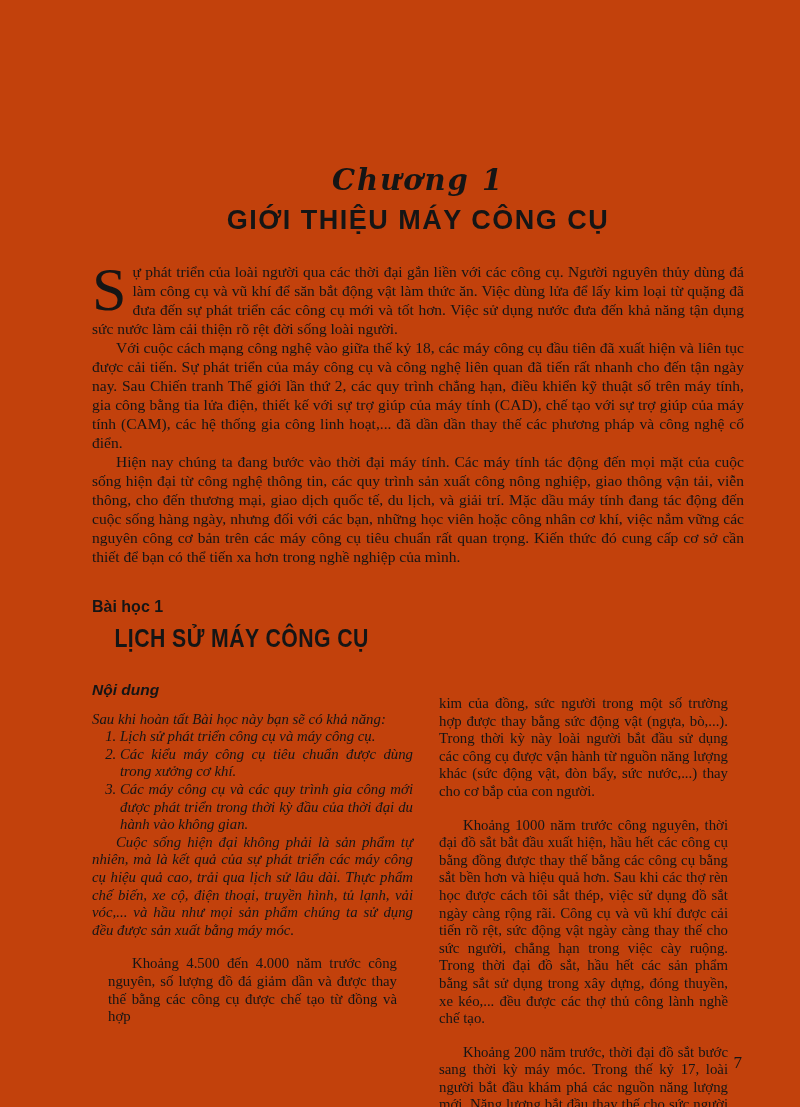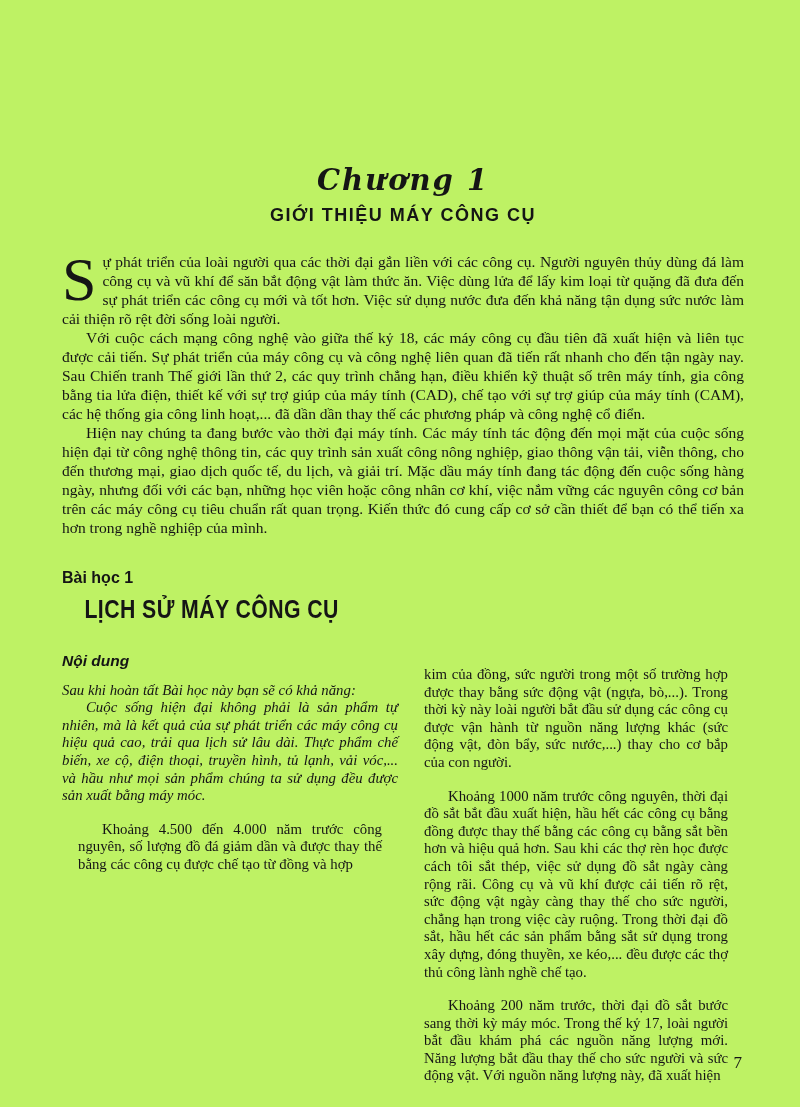--- a/index.html
+++ b/index.html
@@ -1,39 +1,39 @@
 <!DOCTYPE html>
 <html><head>
 <meta charset="utf-8">
 <style>
   html,body { margin:0; padding:0; background:#e8e8e8; }
   .page {
     width:800px; height:1107px;
     margin:0 auto;
     position:relative;
-    background:#bef264;
+    background:#c2410c;
     color:#151515;
     font-family:"Liberation Serif", serif;
     box-sizing:border-box;
-    padding:163px 56px 0 62px;
+    padding:163px 56px 0 92px;
     overflow:hidden;
   }
   .chapter-label {
     text-align:center;
     font-family:"DejaVu Serif", serif;
     font-style:italic;
     font-weight:bold;
     font-size:29px;
     letter-spacing:2px;
   }
   .chapter-title {
     text-align:center;
     font-family:"Liberation Sans", sans-serif;
     font-weight:bold;
-    font-size:18px;
+    font-size:27px;
     letter-spacing:1.5px;
     margin-top:8px;
   }
   .intro {
     margin-top:26px;
     font-size:15.5px;
     line-height:19px;
     text-align:justify;
   }
   .intro p { margin:0; text-indent:24px; }
@@ -120,20 +120,25 @@
 
   <div class="lesson-title-wrap">
     <h2 class="lesson-title" style="margin:0;">LỊCH SỬ MÁY CÔNG CỤ</h2>
   </div>
 
   <div class="columns">
 
     <div class="col">
       <div class="col-heading">Nội dung</div>
       <p class="objectives-intro">Sau khi hoàn tất Bài học này bạn sẽ có khả năng:</p>
+      <ol class="objectives">
+        <li>Lịch sử phát triển công cụ và máy công cụ.</li>
+        <li>Các kiểu máy công cụ tiêu chuẩn được dùng trong xưởng cơ khí.</li>
+        <li>Các máy công cụ và các quy trình gia công mới được phát triển trong thời kỳ đầu của thời đại du hành vào không gian.</li>
+      </ol>
       <p class="italic-para">Cuộc sống hiện đại không phải là sản phẩm tự nhiên, mà là kết quả của sự phát triển các máy công cụ hiệu quả cao, trải qua lịch sử lâu dài. Thực phẩm chế biến, xe cộ, điện thoại, truyền hình, tủ lạnh, vải vóc,... và hầu như mọi sản phẩm chúng ta sử dụng đều được sản xuất bằng máy móc.</p>
       <p class="body-para">Khoảng 4.500 đến 4.000 năm trước công nguyên, số lượng đồ đá giảm dần và được thay thế bằng các công cụ được chế tạo từ đồng và hợp</p>
     </div>
 
     <div class="col">
       <p class="continuation">kim của đồng, sức người trong một số trường hợp được thay bằng sức động vật (ngựa, bò,...). Trong thời kỳ này loài người bắt đầu sử dụng các công cụ được vận hành từ nguồn năng lượng khác (sức động vật, đòn bẩy, sức nước,...) thay cho cơ bắp của con người.</p>
       <p class="body-para">Khoảng 1000 năm trước công nguyên, thời đại đồ sắt bắt đầu xuất hiện, hầu hết các công cụ bằng đồng được thay thế bằng các công cụ bằng sắt bền hơn và hiệu quả hơn. Sau khi các thợ rèn học được cách tôi sắt thép, việc sử dụng đồ sắt ngày càng rộng rãi. Công cụ và vũ khí được cải tiến rõ rệt, sức động vật ngày càng thay thế cho sức người, chẳng hạn trong việc cày ruộng. Trong thời đại đồ sắt, hầu hết các sản phẩm bằng sắt sử dụng trong xây dựng, đóng thuyền, xe kéo,... đều được các thợ thủ công lành nghề chế tạo.</p>
       <p class="body-para">Khoảng 200 năm trước, thời đại đồ sắt bước sang thời kỳ máy móc. Trong thế kỷ 17, loài người bắt đầu khám phá các nguồn năng lượng mới. Năng lượng bắt đầu thay thế cho sức người và sức động vật. Với nguồn năng lượng này, đã xuất hiện</p>
     </div>
 

